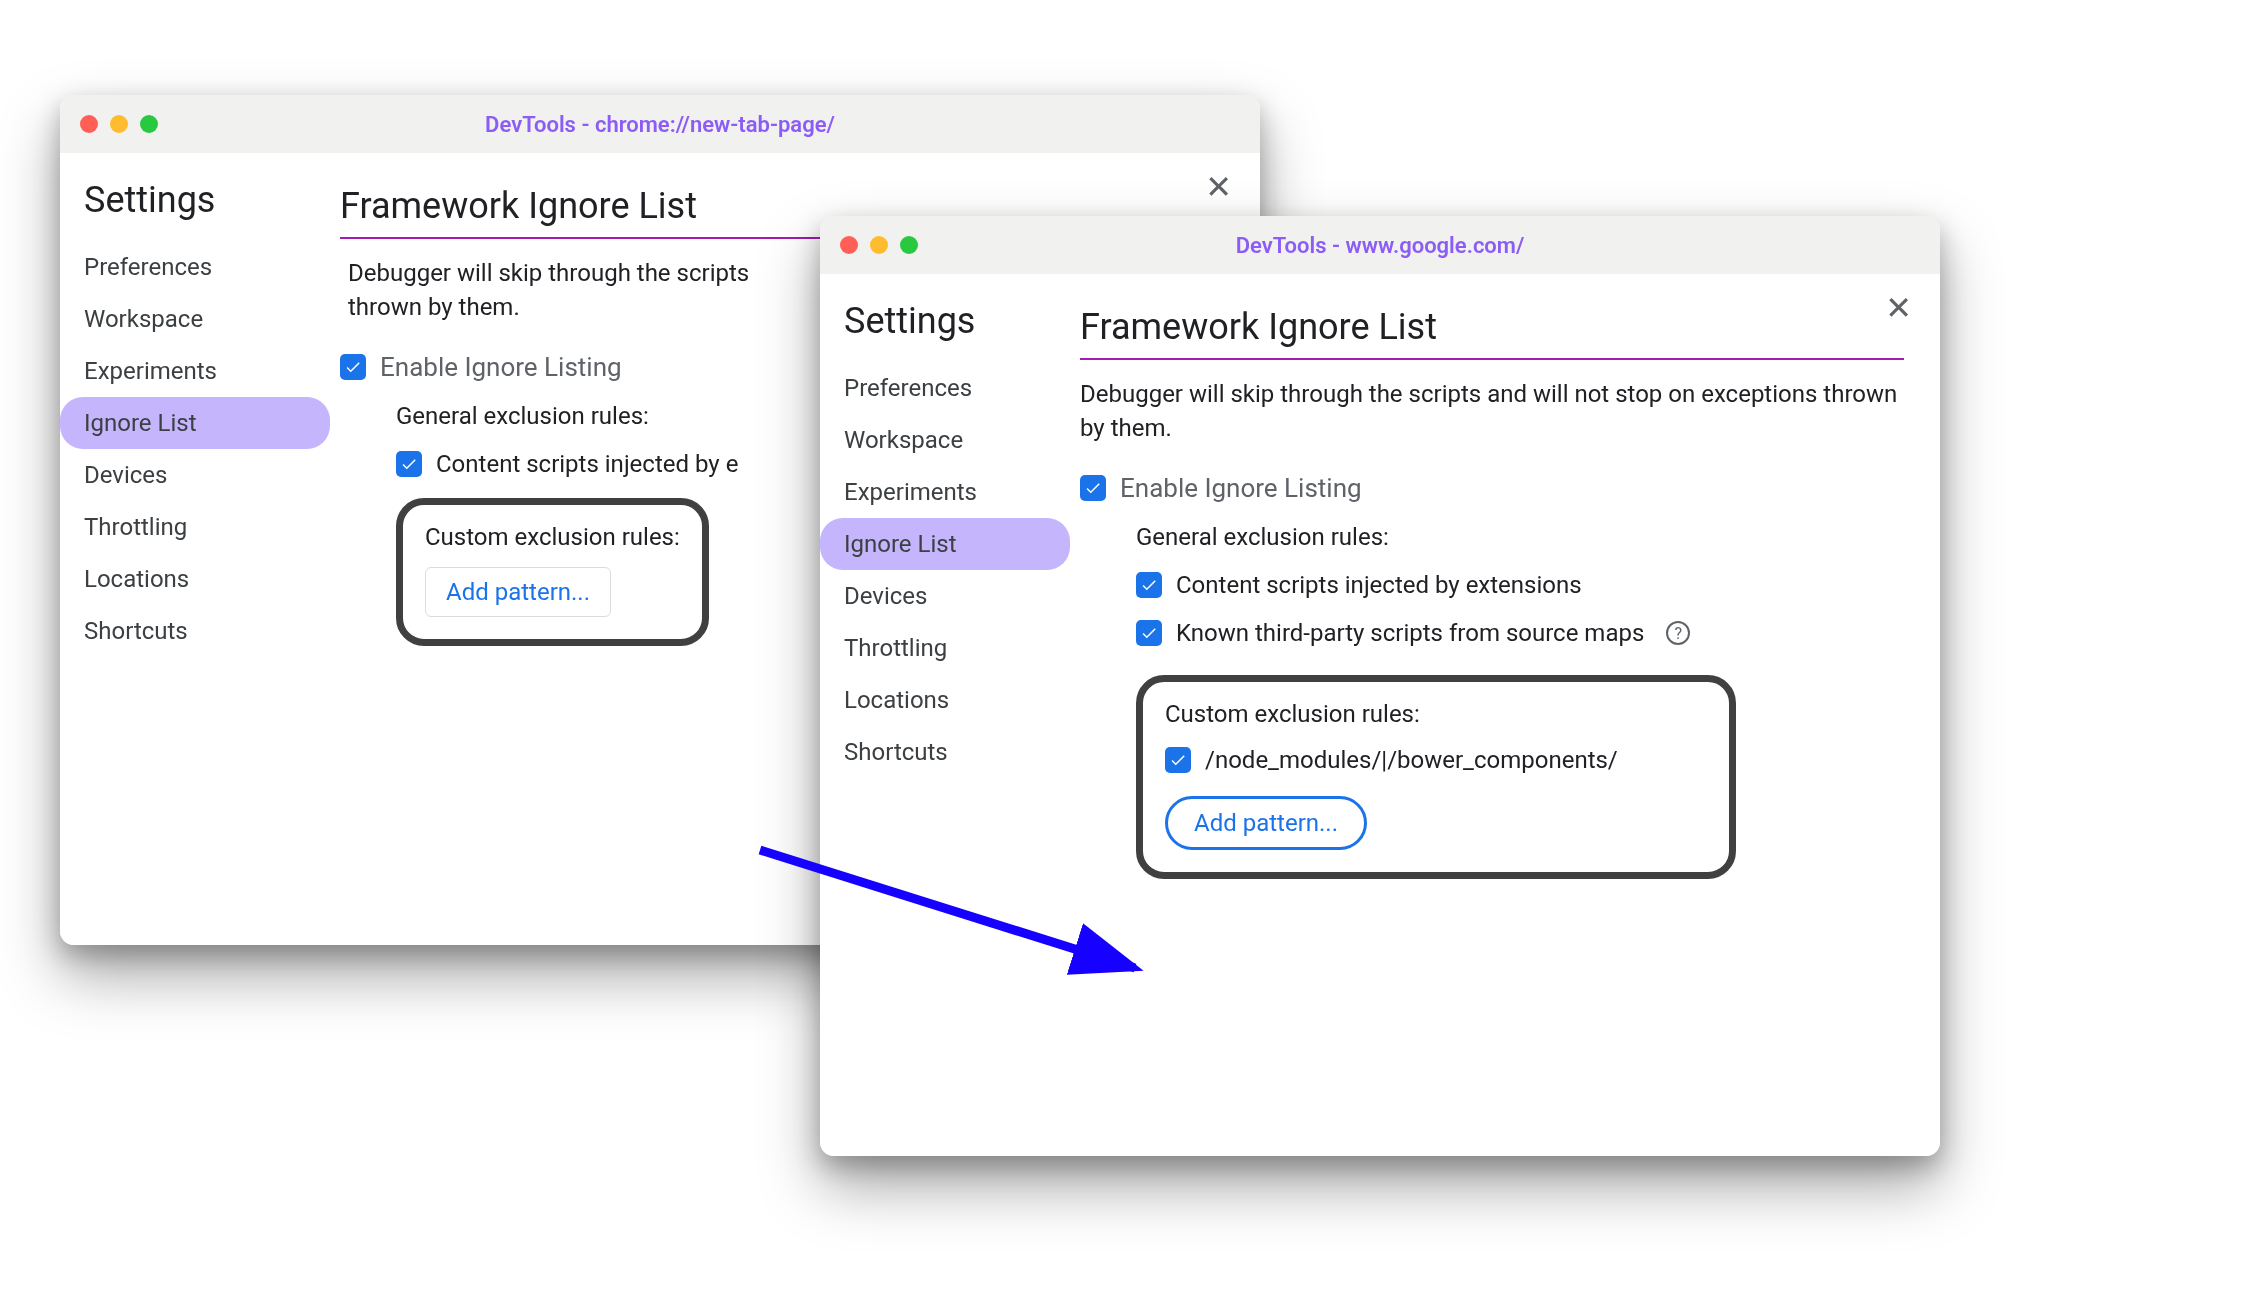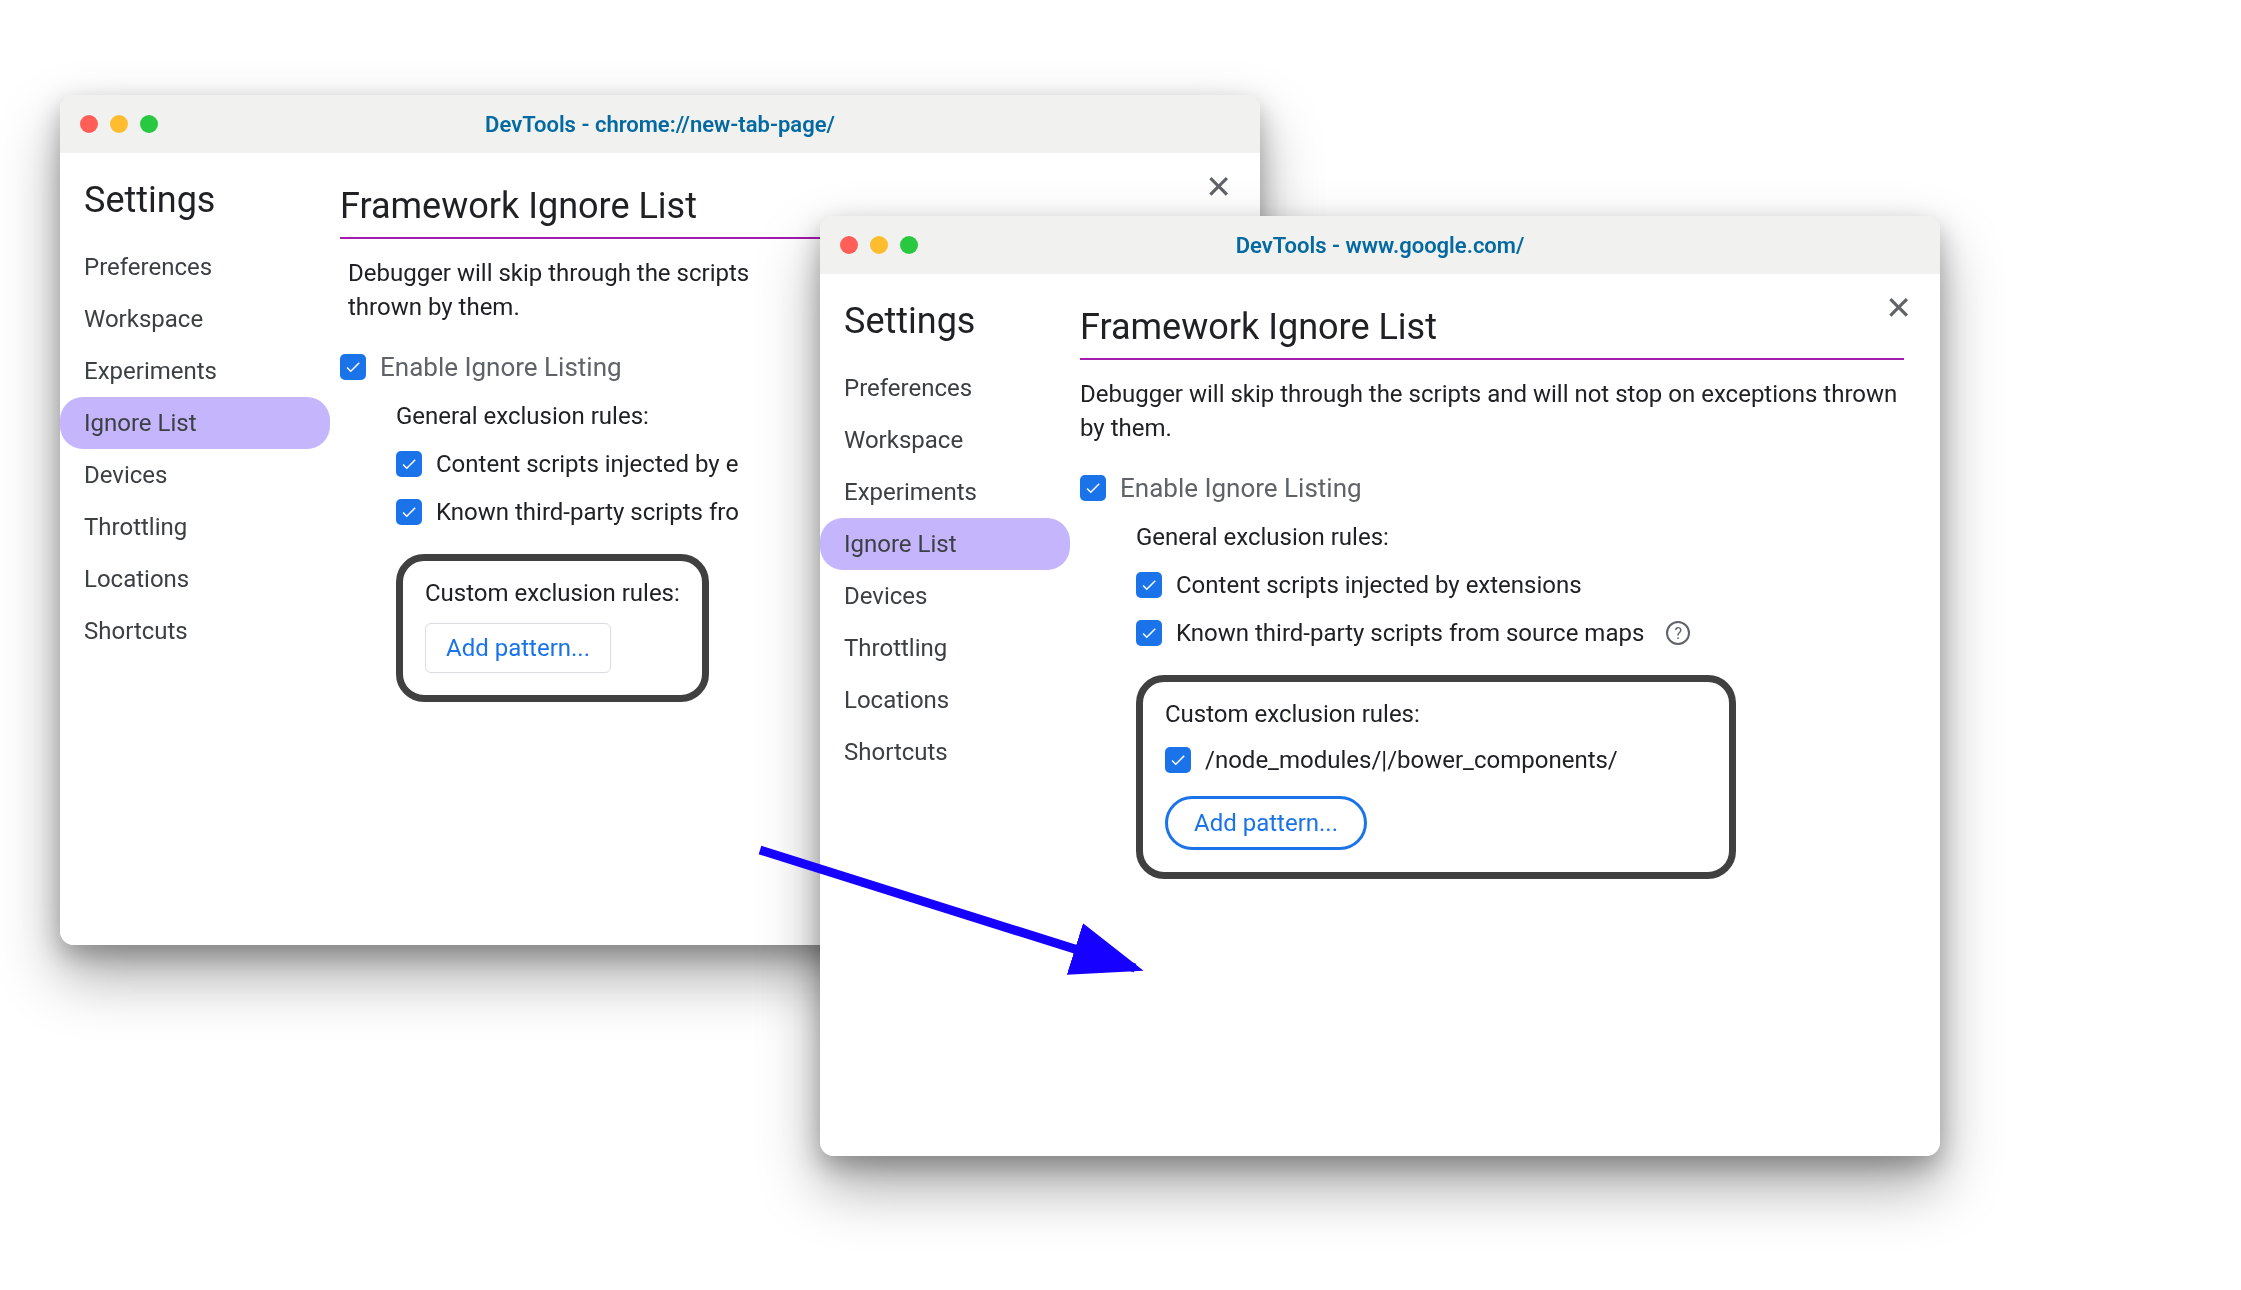--- a/index.html
+++ b/index.html
@@ -40,21 +40,21 @@
   }
   .tl-close { background: #ff5f57; }
   .tl-min   { background: #febc2e; }
   .tl-max   { background: #28c840; }
   .titlebar-title {
     position: absolute;
     left: 0; right: 0;
     text-align: center;
     font-size: 22px;
     font-weight: 600;
-    color: #0369a1;
+    color: #8b5cf6;
     pointer-events: none;
   }
   .settings-body {
     display: flex;
     flex: 1;
     background: #fff;
     position: relative;
   }
   .close-x {
     position: absolute;
@@ -219,28 +219,20 @@
       <div class="section-indent">
         <div class="section-heading">General exclusion rules:</div>
         <div class="row">
           <span class="checkbox">
             <svg viewBox="0 0 24 24">
                 <path fill="#fff" d="M9 16.2 4.8 12l-1.4 1.4L9 19 21 7l-1.4-1.4z"></path>
               </svg>
           </span>
           <span class="subrow-label">Content scripts injected by e</span>
         </div>
-        <div class="row" style="margin-bottom:28px;">
-          <span class="checkbox">
-            <svg viewBox="0 0 24 24">
-                <path fill="#fff" d="M9 16.2 4.8 12l-1.4 1.4L9 19 21 7l-1.4-1.4z"></path>
-              </svg>
-          </span>
-          <span class="subrow-label">Known third-party scripts fro</span>
-        </div>
         <div class="callout">
           <div class="section-heading" style="margin-bottom:16px;">Custom exclusion rules:</div>
           <span class="add-btn-flat">Add pattern...</span>
         </div>
       </div>
     </div>
   </div>
 </div>
 
 <div class="window" style="left:820px; top:216px; width:1120px; height:940px;">

